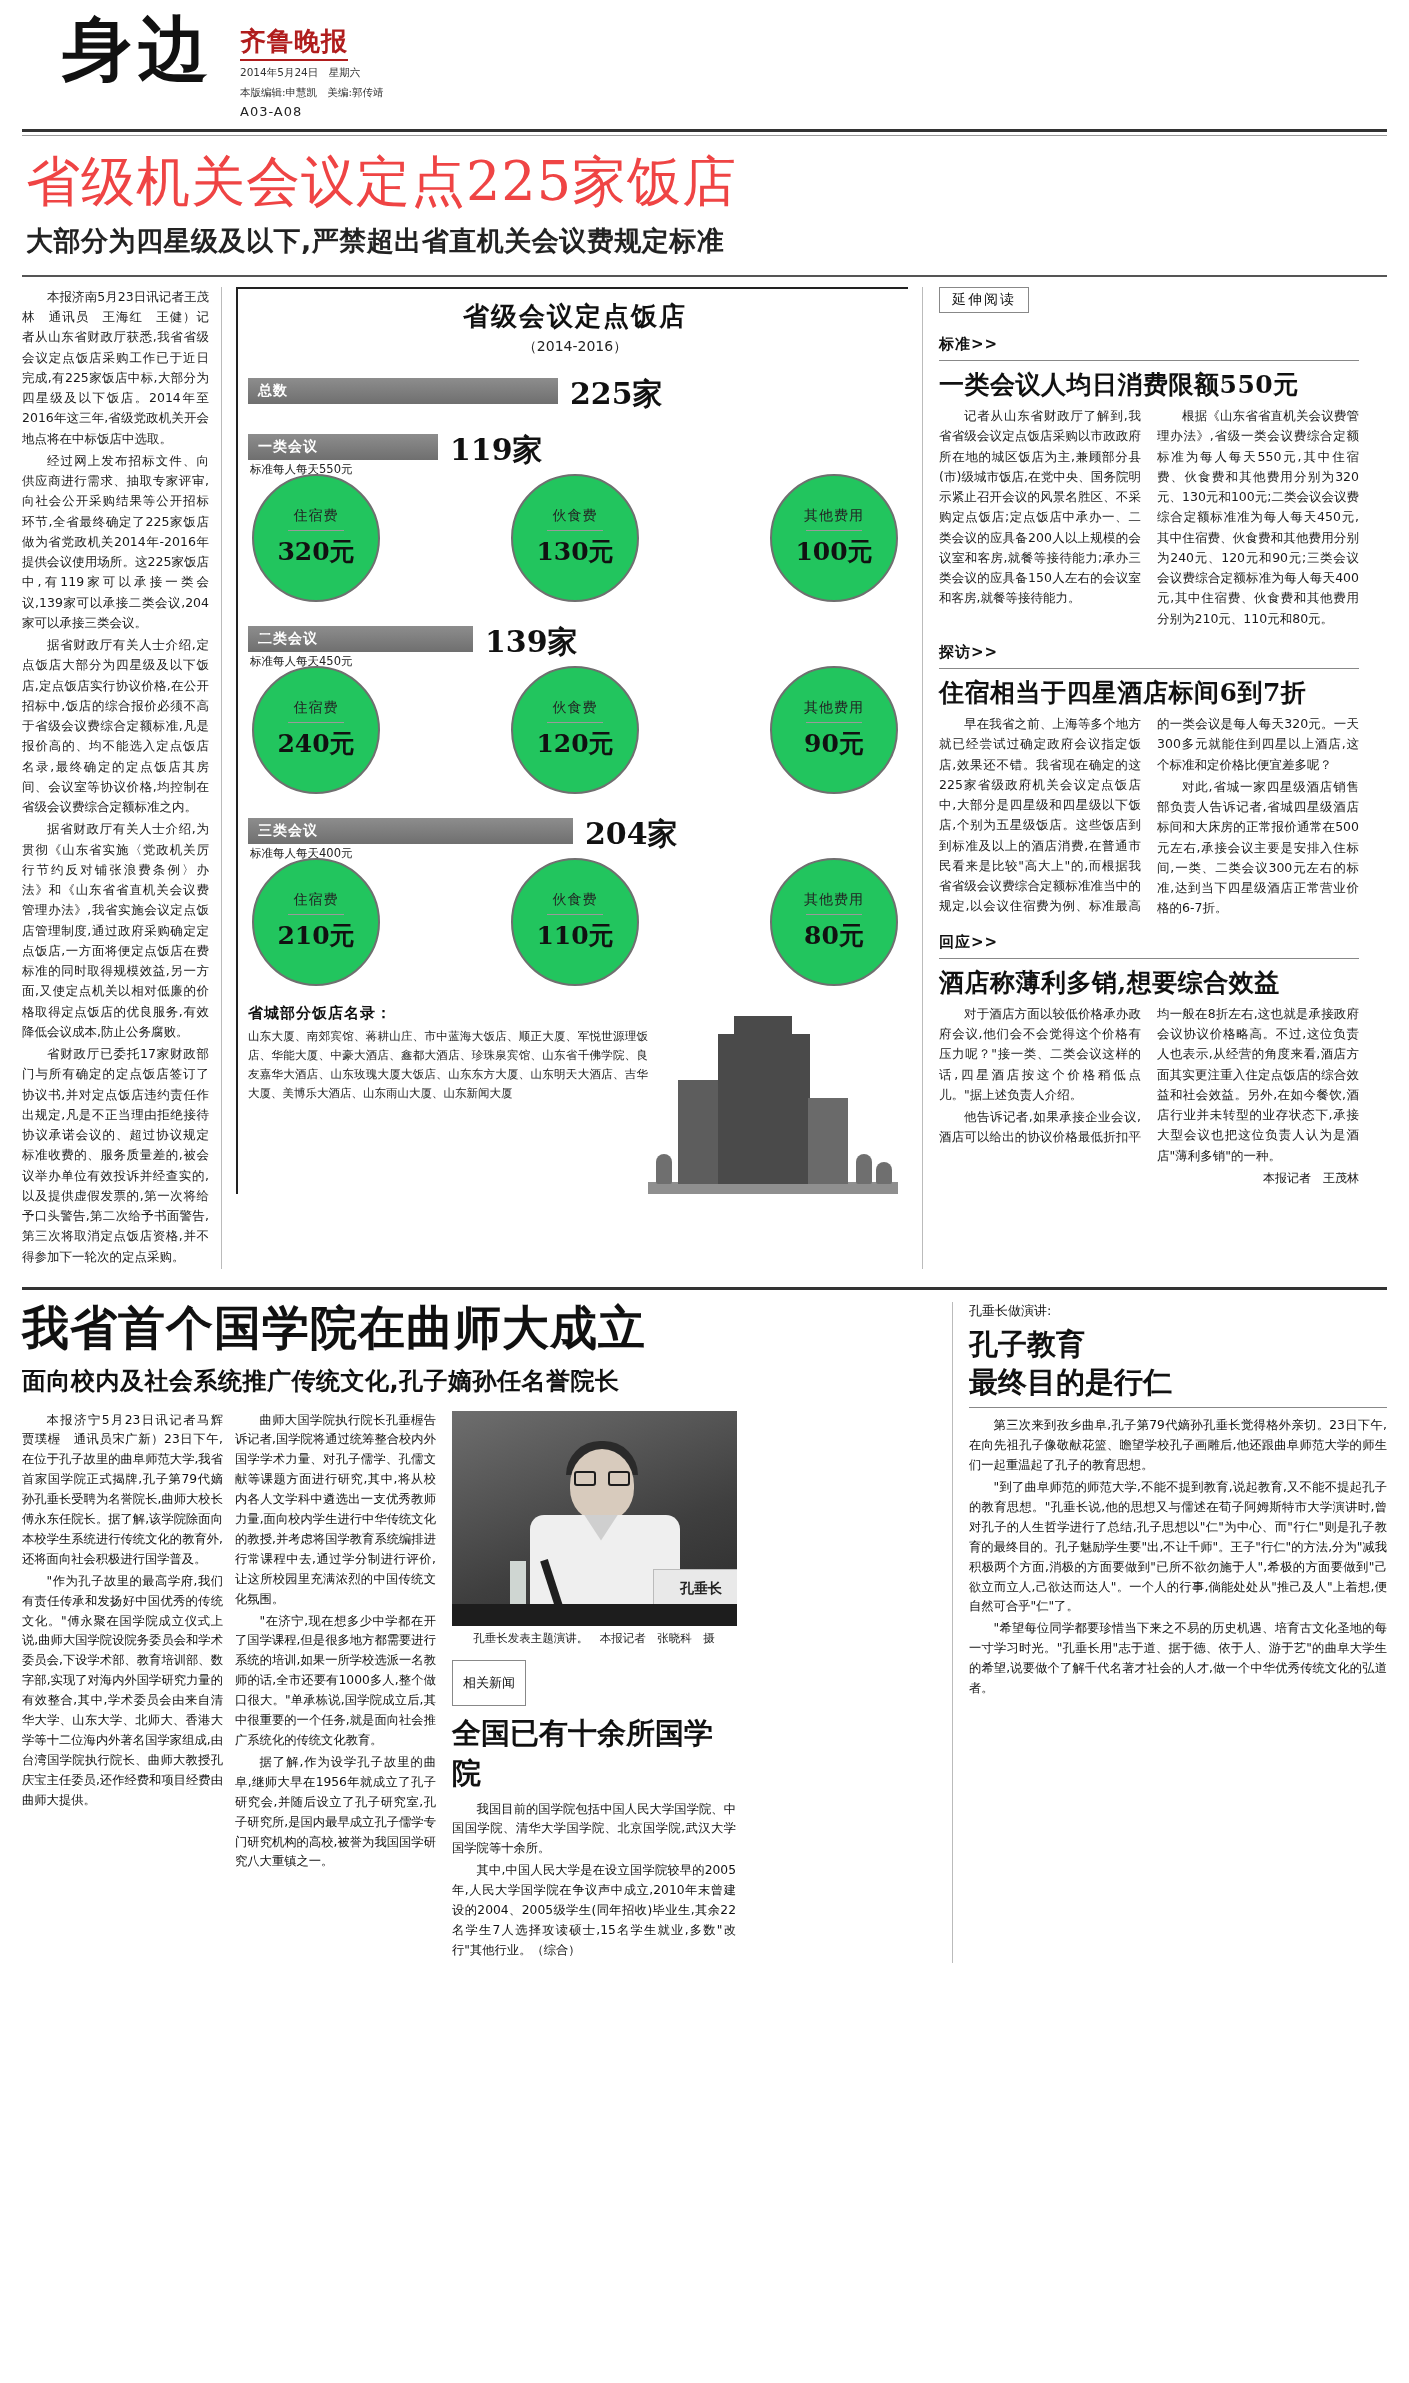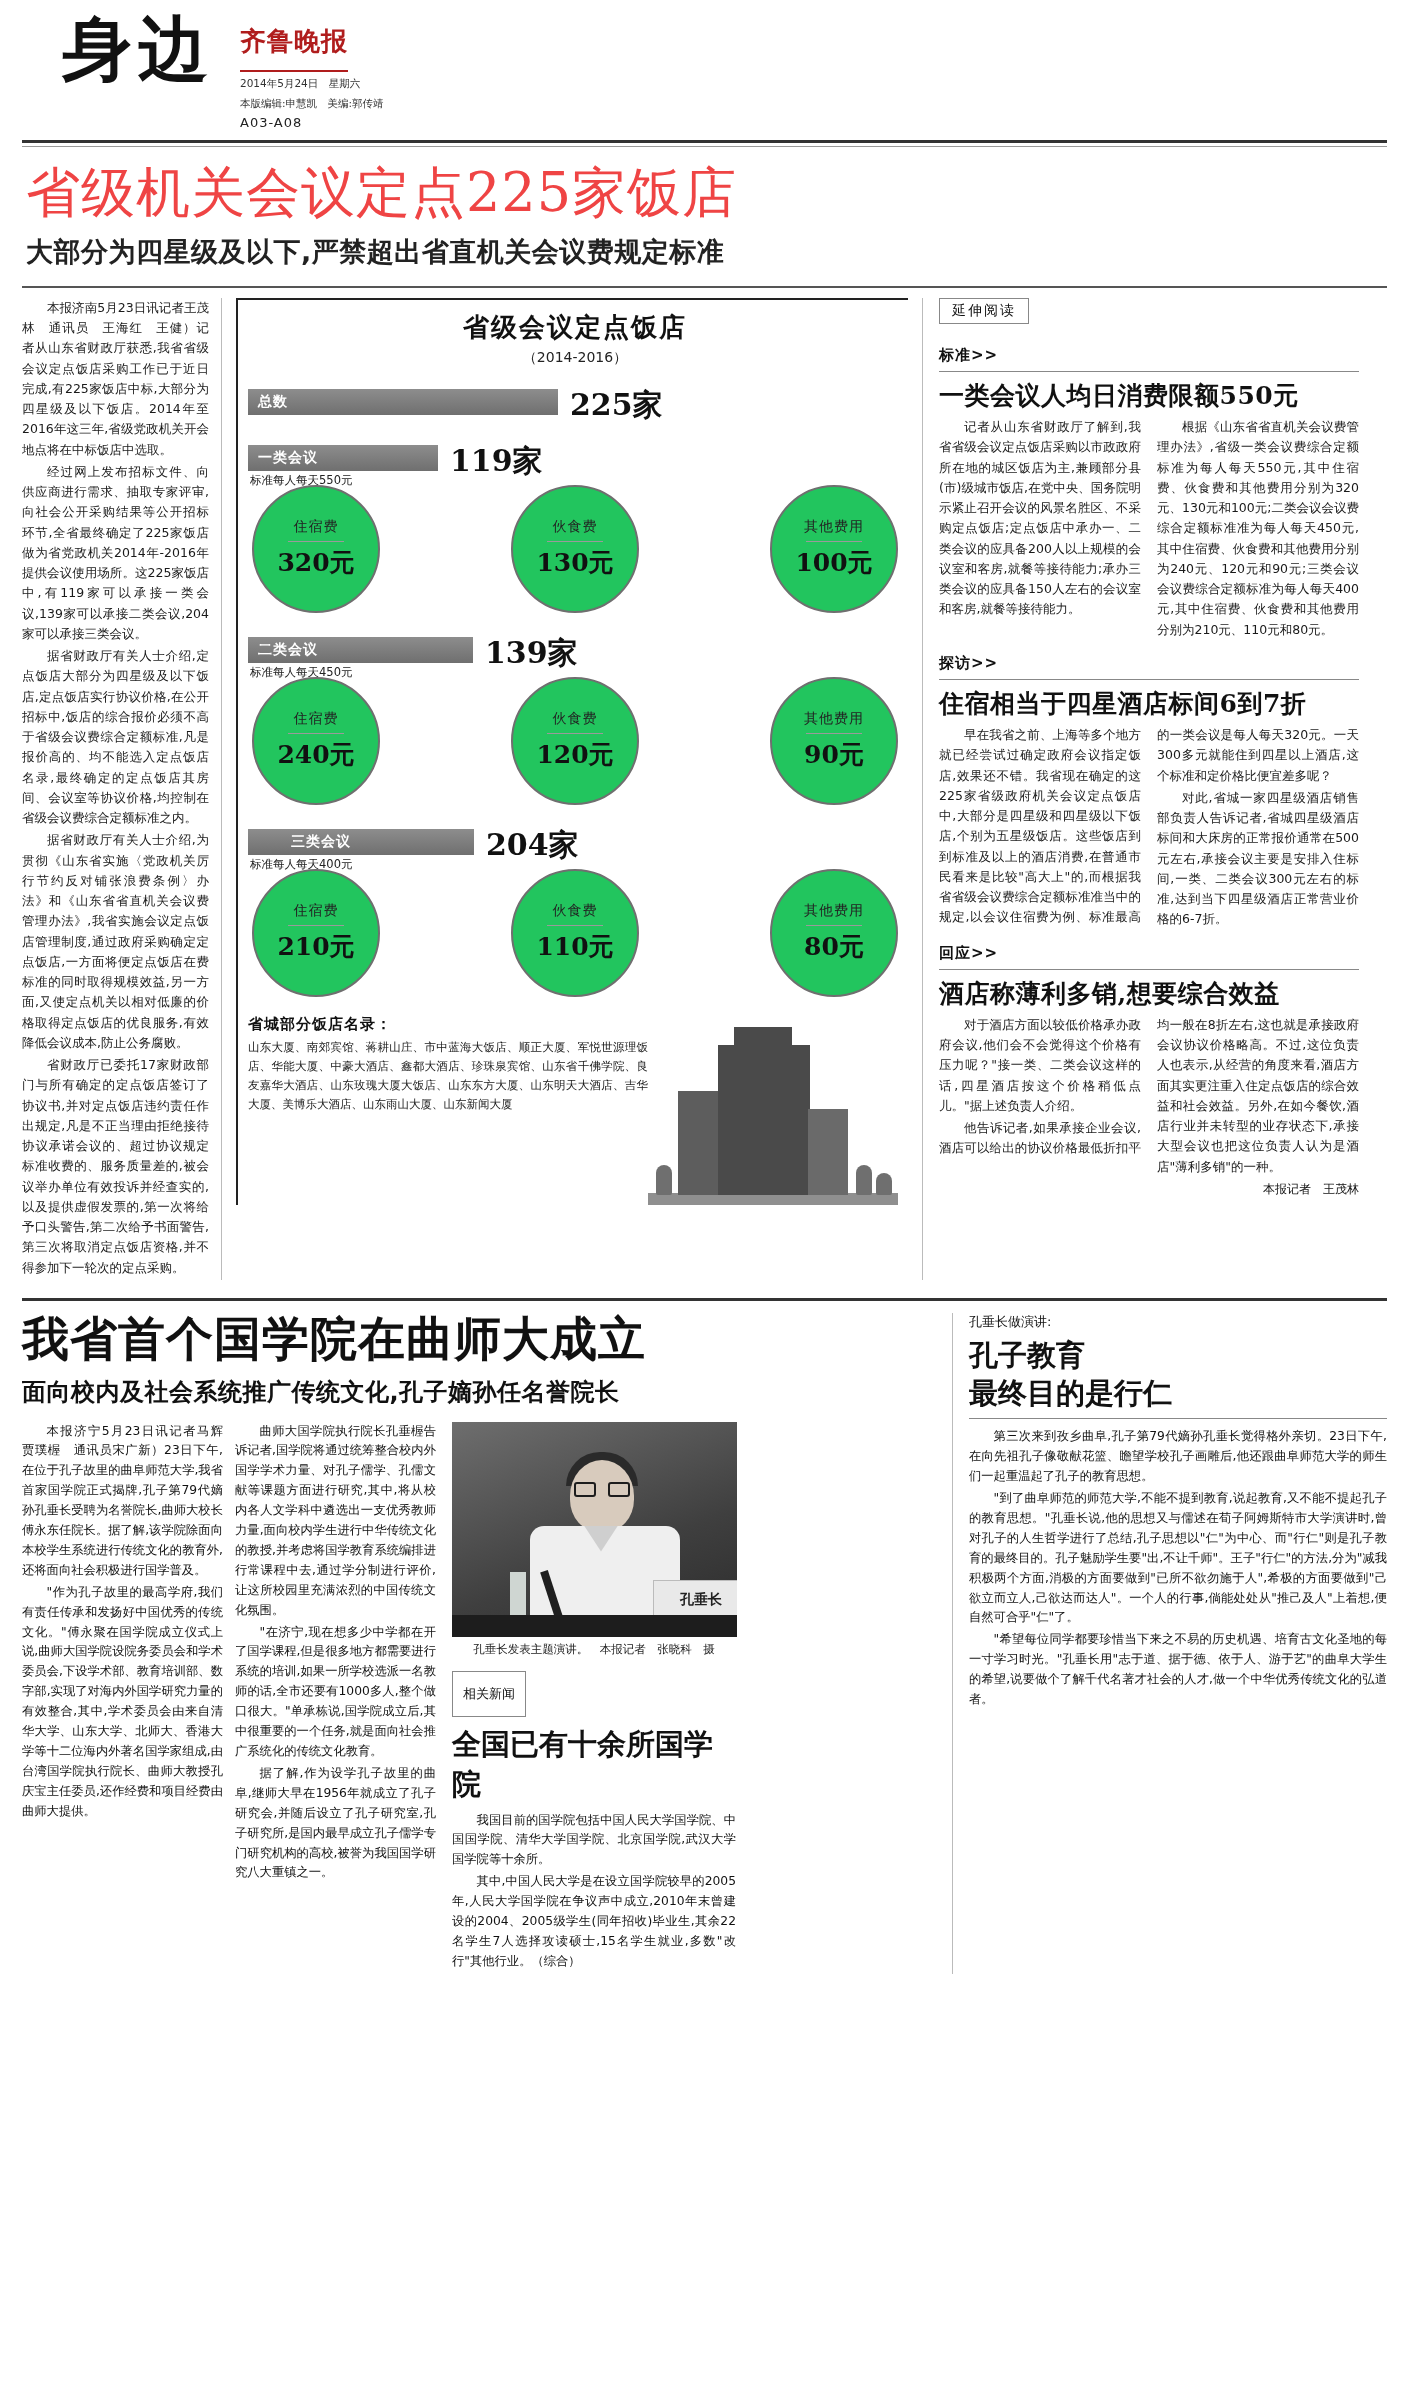--- a/index.html
+++ b/index.html
@@ -19,21 +19,21 @@
   .masthead-title {
     font-family:"DejaVu Serif", serif;
     font-size:70px; font-weight:bold; letter-spacing:6px;
     line-height:1; color:#111; padding-left:40px;
   }
   .masthead-meta { margin-left:26px; margin-top:10px; }
   .paper-logo {
     font-family:"DejaVu Serif", serif;
     font-size:26px; font-weight:bold; color:#b01d1d;
     letter-spacing:1px;
-    border-bottom:2px solid #b01d1d; padding-bottom:11px; display:inline-block;
+    border-bottom:2px solid #b01d1d; padding-bottom:0; display:inline-block;
   }
   .masthead-lines { font-size:10.5px; color:#333; line-height:1.5; margin-top:4px; }
   .masthead-page { font-size:13px; color:#222; margin-top:3px; letter-spacing:1px;}
   .rule-thick { border-top:3px solid #333; margin:6px 0 0 0; }
   .rule-thin { border-top:1px solid #999; margin:3px 0 0 0; }
 
   
   .headline-block { padding:16px 4px 6px 4px; }
   .headline {
     font-family:"DejaVu Serif", serif;
@@ -243,21 +243,21 @@
             <span class="c-value">120元</span>
           </div>
           <div class="circle">
             <span class="c-label">其他费用</span>
             <span class="c-div"></span>
             <span class="c-value">90元</span>
           </div>
         </div>
 
         <div class="bar-row" style="margin-top:24px;">
-          <div class="bar" style="width:226px;padding-left:33px;">
+          <div class="bar" style="width:325px;">
             <span class="bar-label">三类会议</span>
             <span class="bar-value">204家</span>
           </div>
           <div class="bar-note">标准每人每天400元</div>
         </div>
         <div class="circles">
           <div class="circle">
             <span class="c-label">住宿费</span>
             <span class="c-div"></span>
             <span class="c-value">210元</span>

